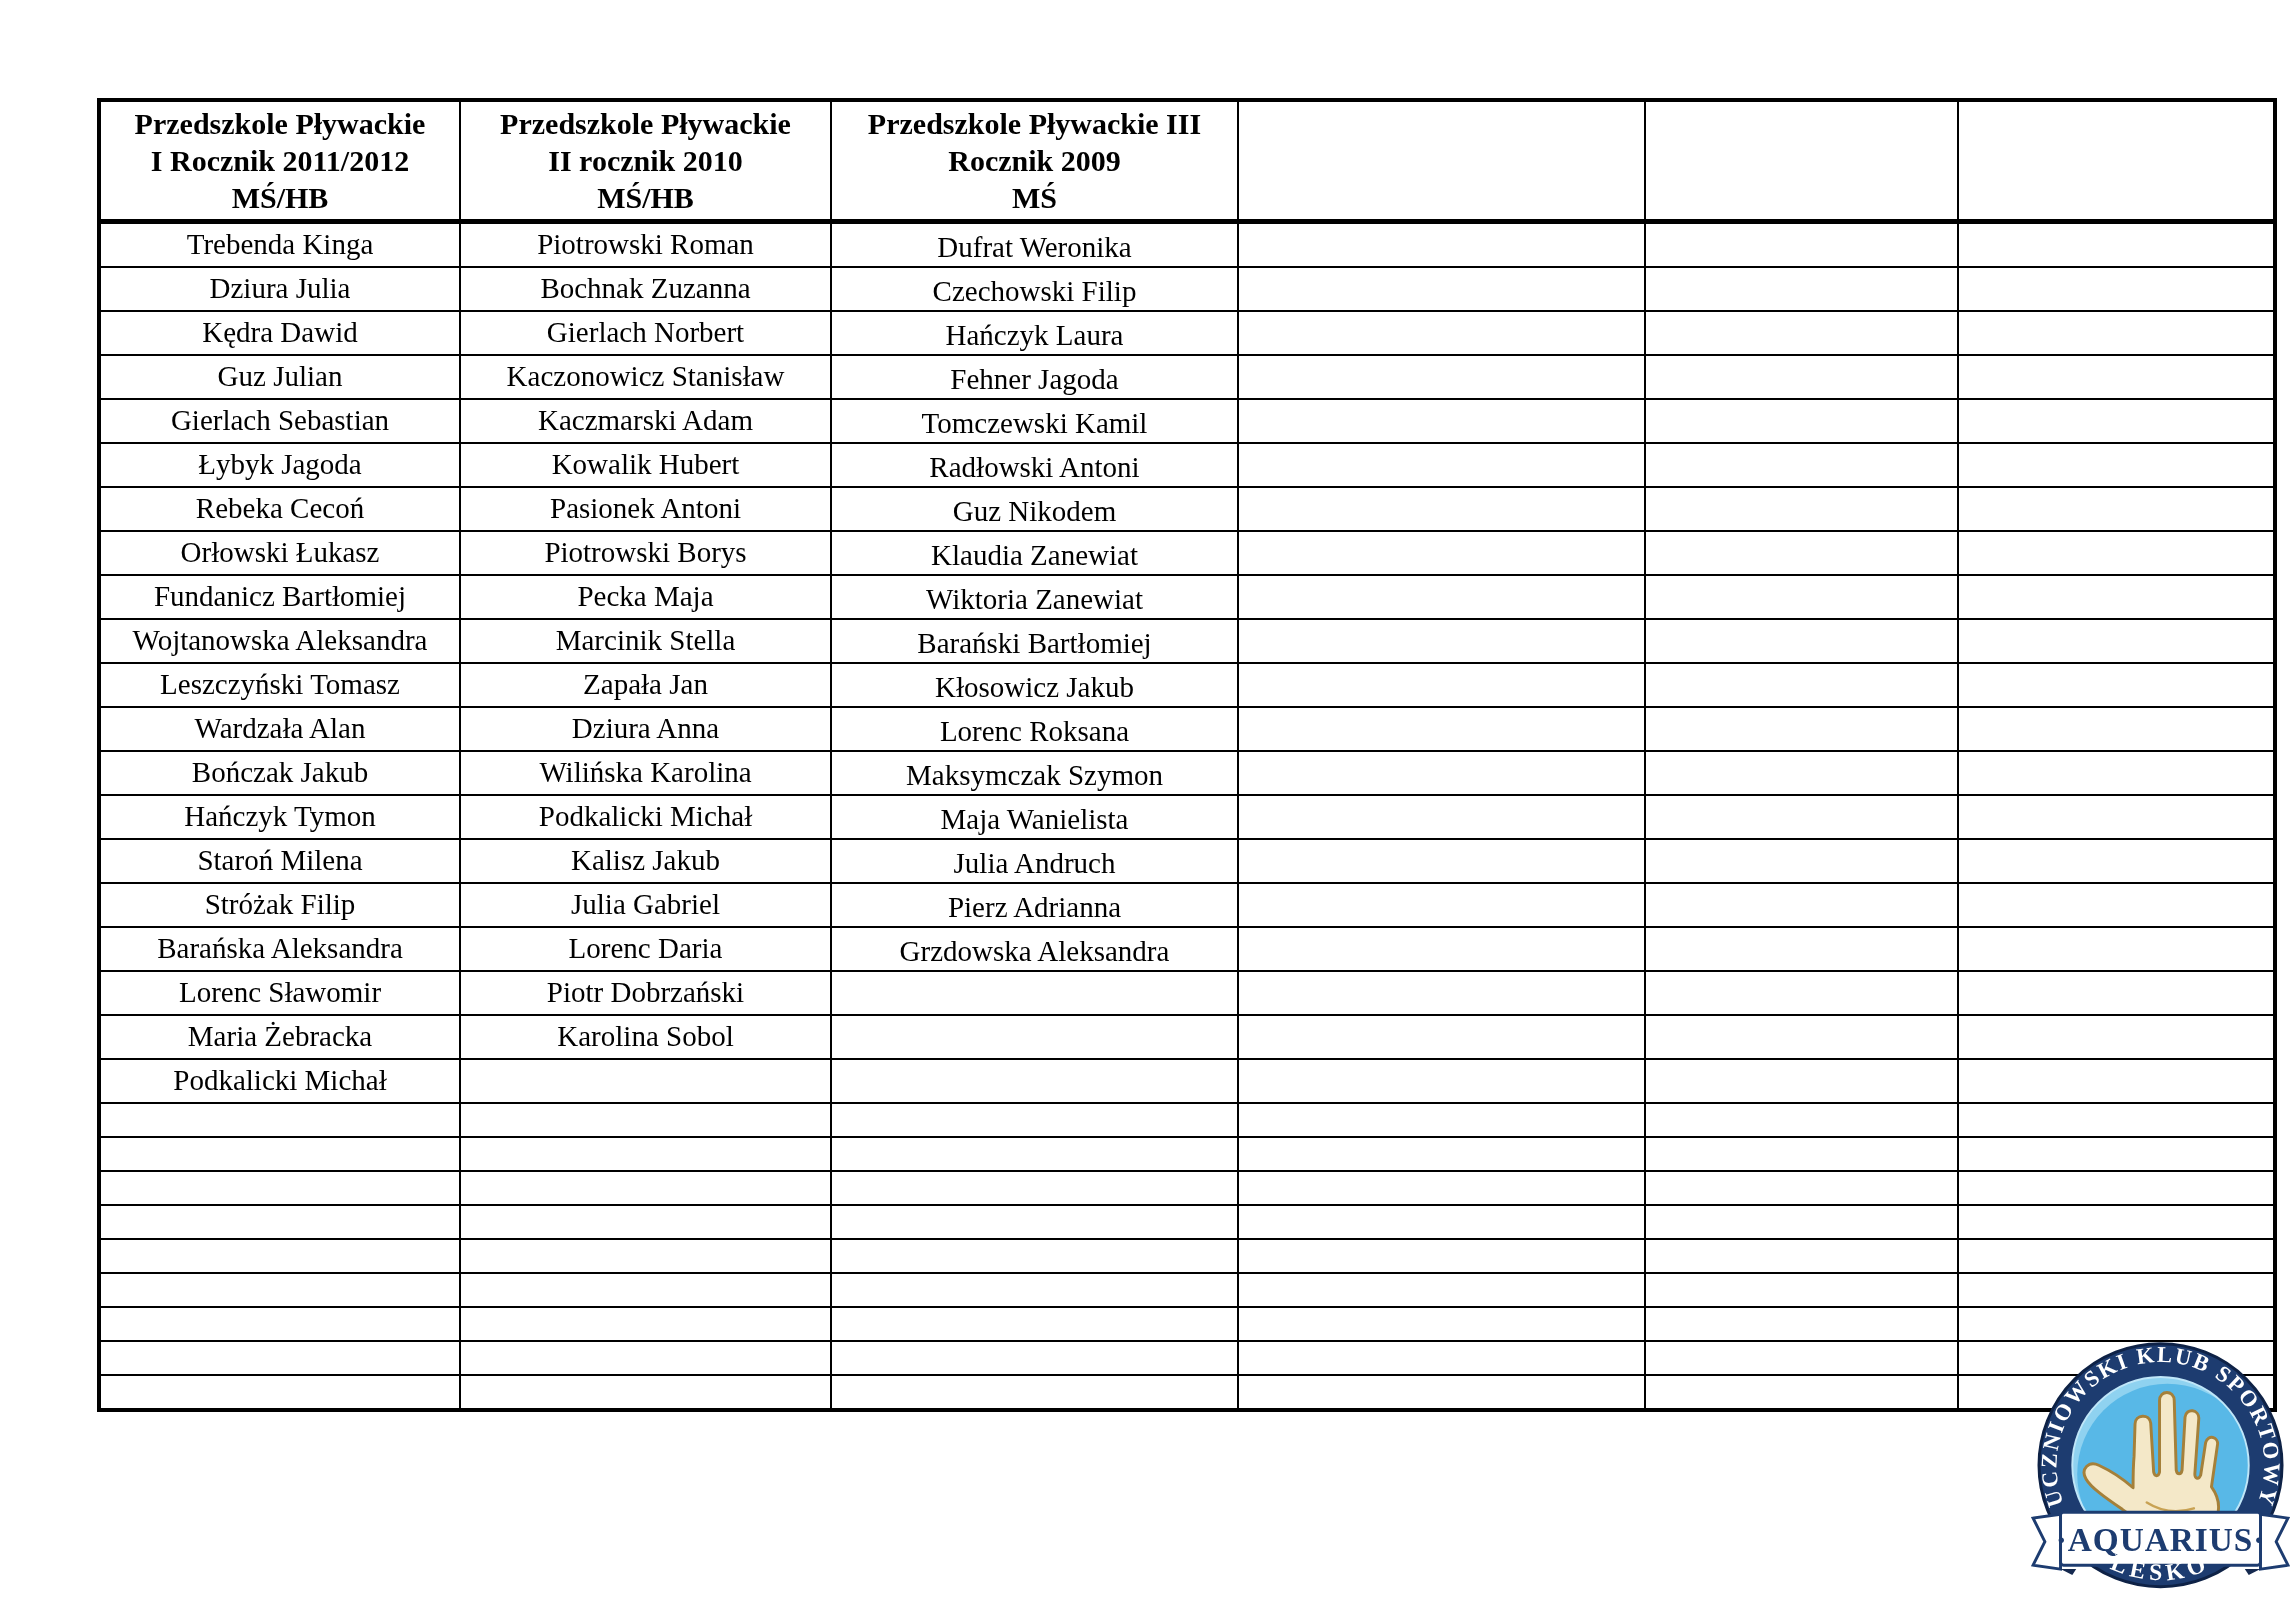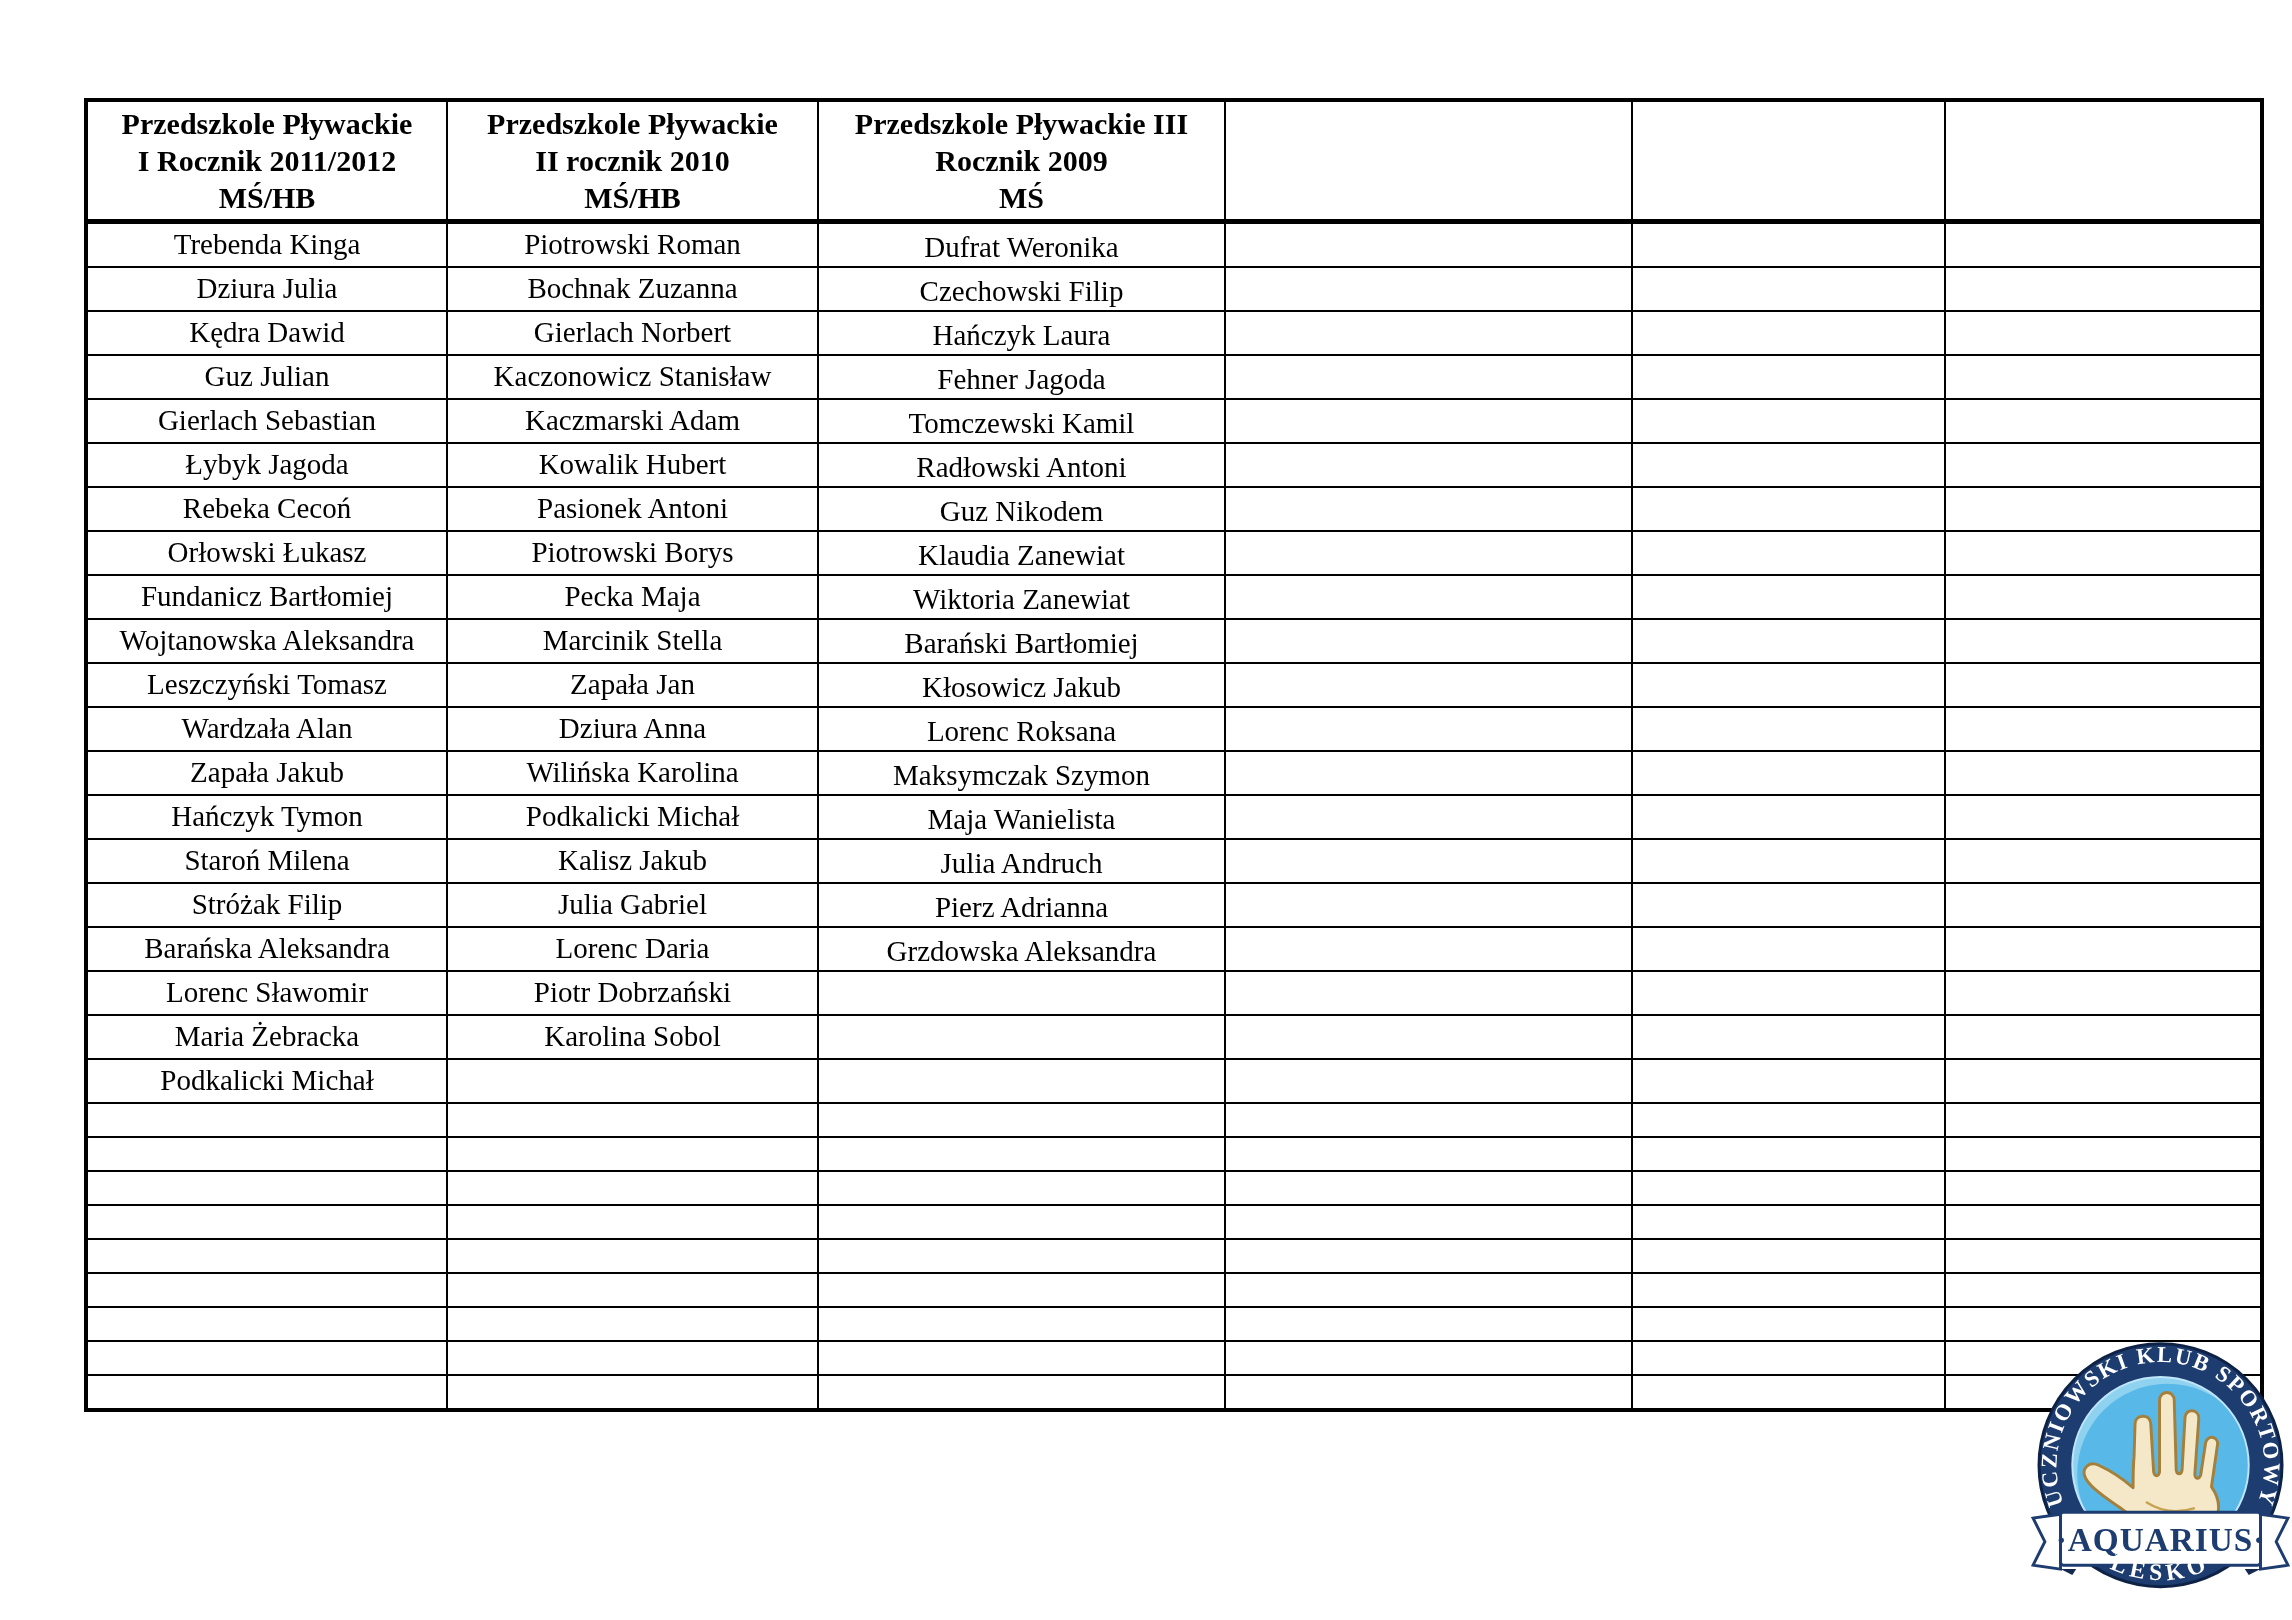--- a/index.html
+++ b/index.html
@@ -2,21 +2,21 @@
 <html><head>
 <meta charset="utf-8">
 <style>
   html,body { margin:0; padding:0; background:#ffffff; }
   .page {
     position:relative; width:2293px; height:1620px; background:#ffffff;
     font-family:"Liberation Serif","DejaVu Serif",serif; color:#000;
     overflow:hidden;
   }
   table.roster {
-    position:absolute; left:84px; top:98px; width:2175px;
+    position:absolute; left:97px; top:98px; width:2175px;
     border-collapse:collapse; table-layout:fixed;
     border:4.9px solid #000;
   }
   table.roster col.c1{width:361px}
   table.roster col.c2{width:371px}
   table.roster col.c3{width:407px}
   table.roster col.c4{width:407px}
   table.roster col.c5{width:313px}
   table.roster col.c6{width:317px}
   table.roster th, table.roster td {
@@ -161,21 +161,21 @@
         </tr>
         <tr class="name-row">
           <td class="cell-0">Wardzała Alan</td>
           <td class="cell-1">Dziura Anna</td>
           <td class="cell-2">Lorenc Roksana</td>
           <td class="cell-3"></td>
           <td class="cell-4"></td>
           <td class="cell-5"></td>
         </tr>
         <tr class="name-row">
-          <td class="cell-0">Zapała Jakub</td>
+          <td class="cell-0">Bończak Jakub</td>
           <td class="cell-1">Wilińska Karolina</td>
           <td class="cell-2">Maksymczak Szymon</td>
           <td class="cell-3"></td>
           <td class="cell-4"></td>
           <td class="cell-5"></td>
         </tr>
         <tr class="name-row">
           <td class="cell-0">Hańczyk Tymon</td>
           <td class="cell-1">Podkalicki Michał</td>
           <td class="cell-2">Maja Wanielista</td>

